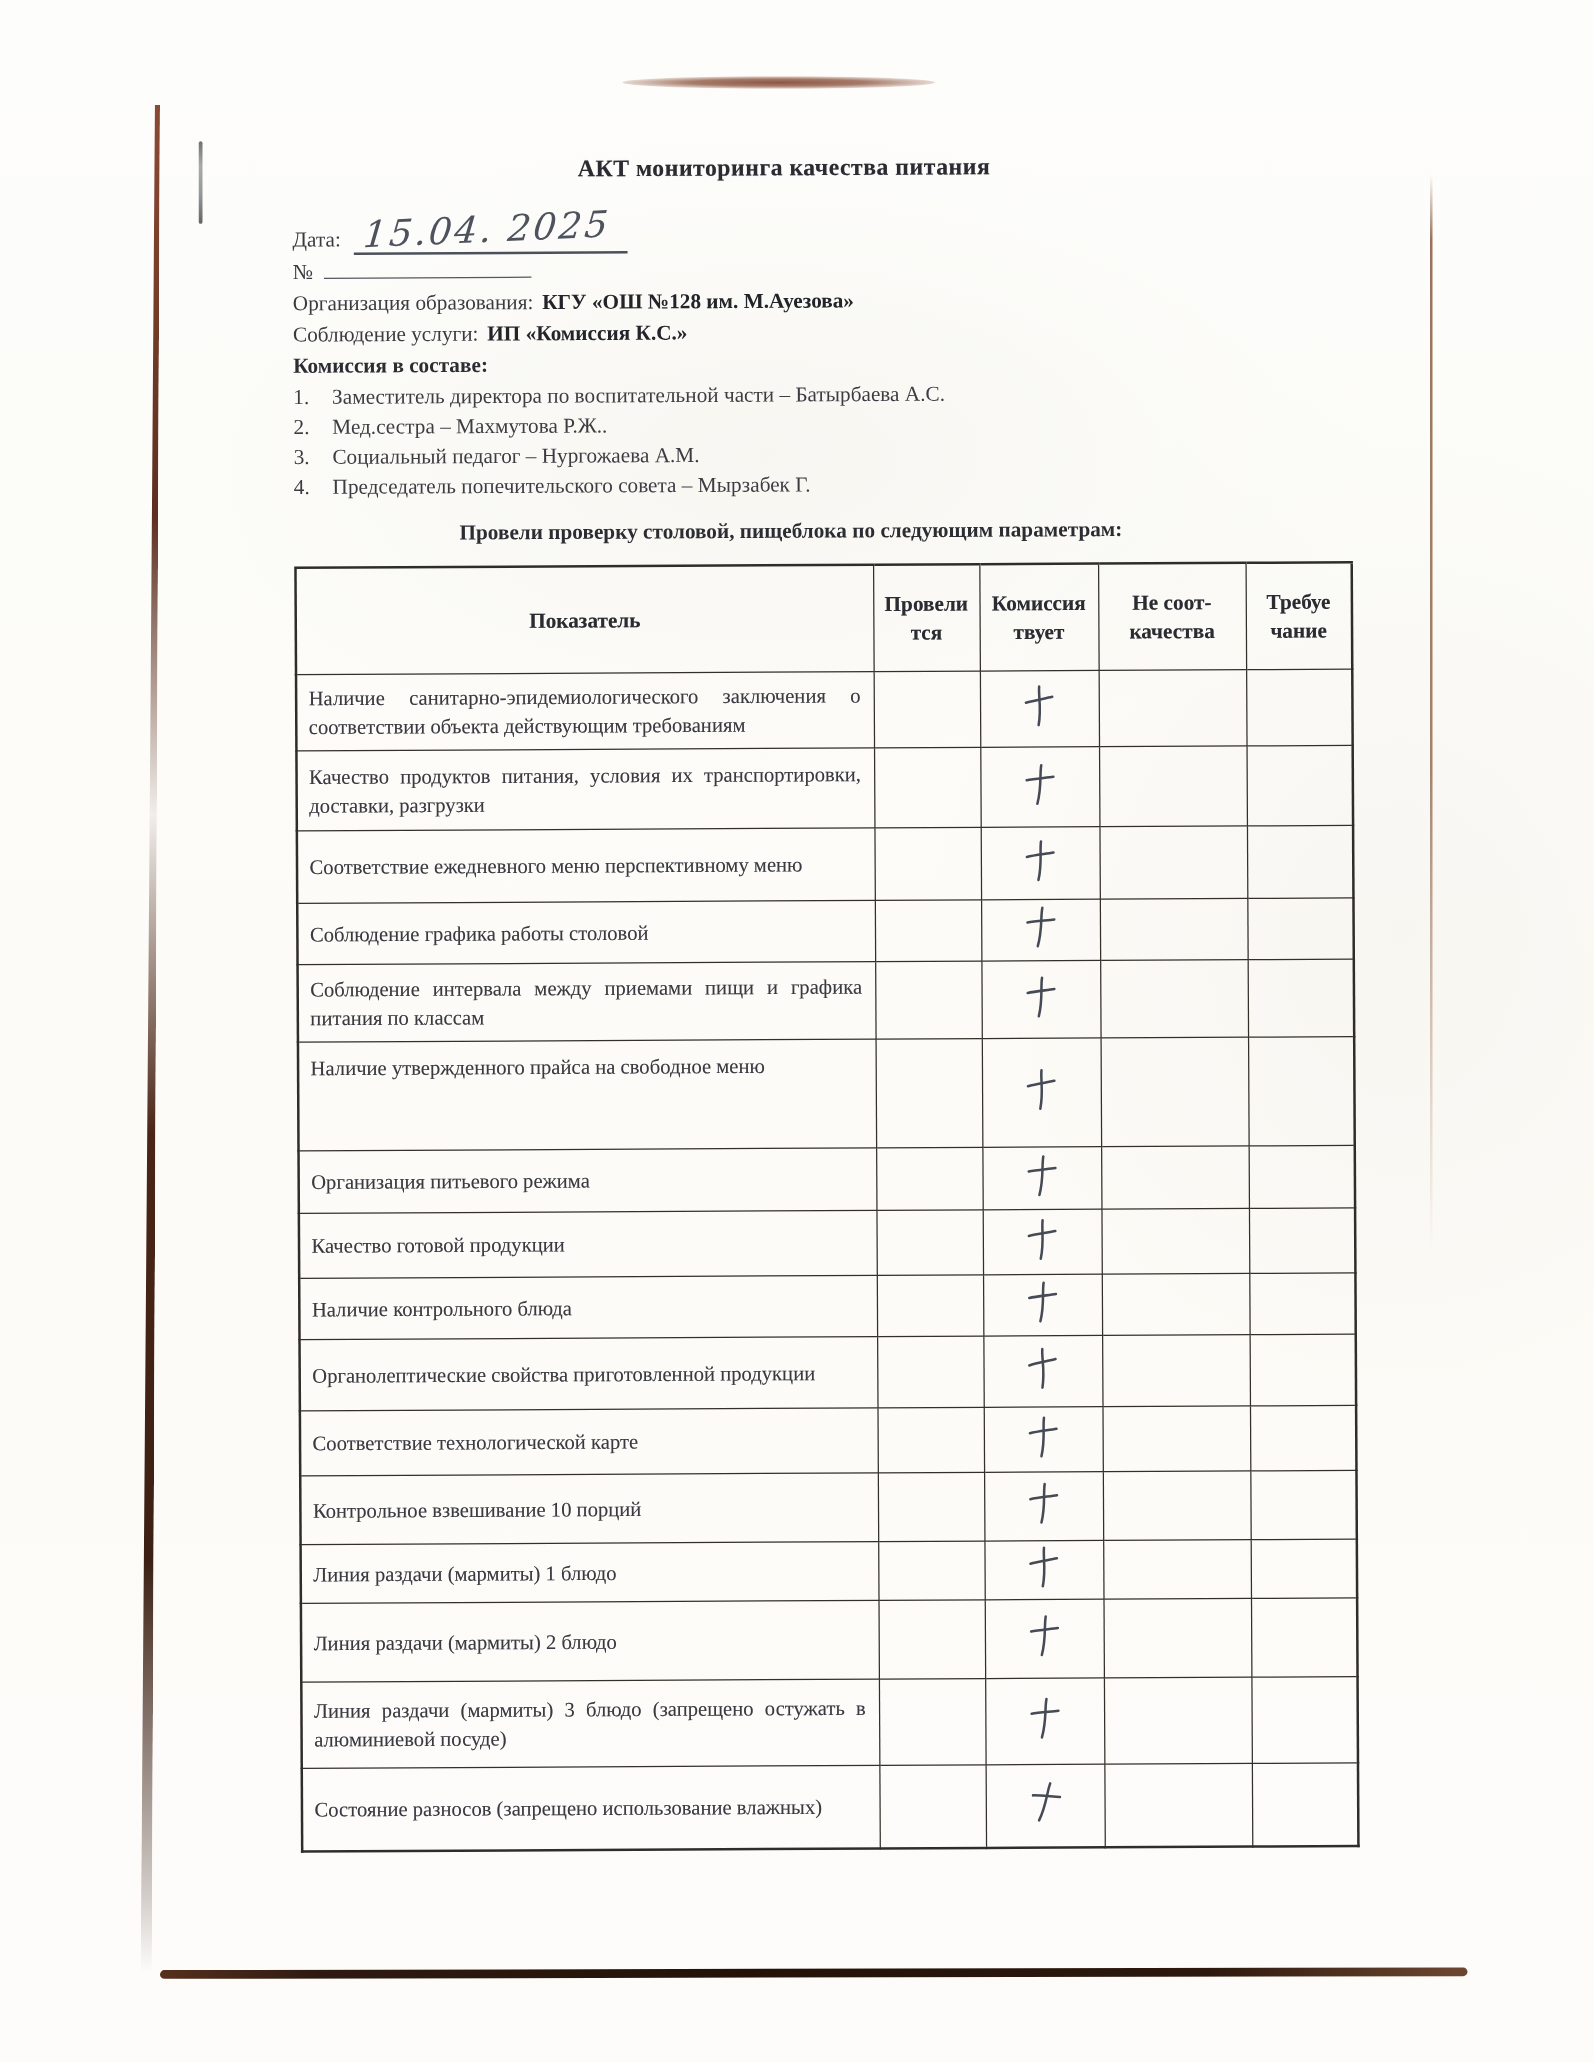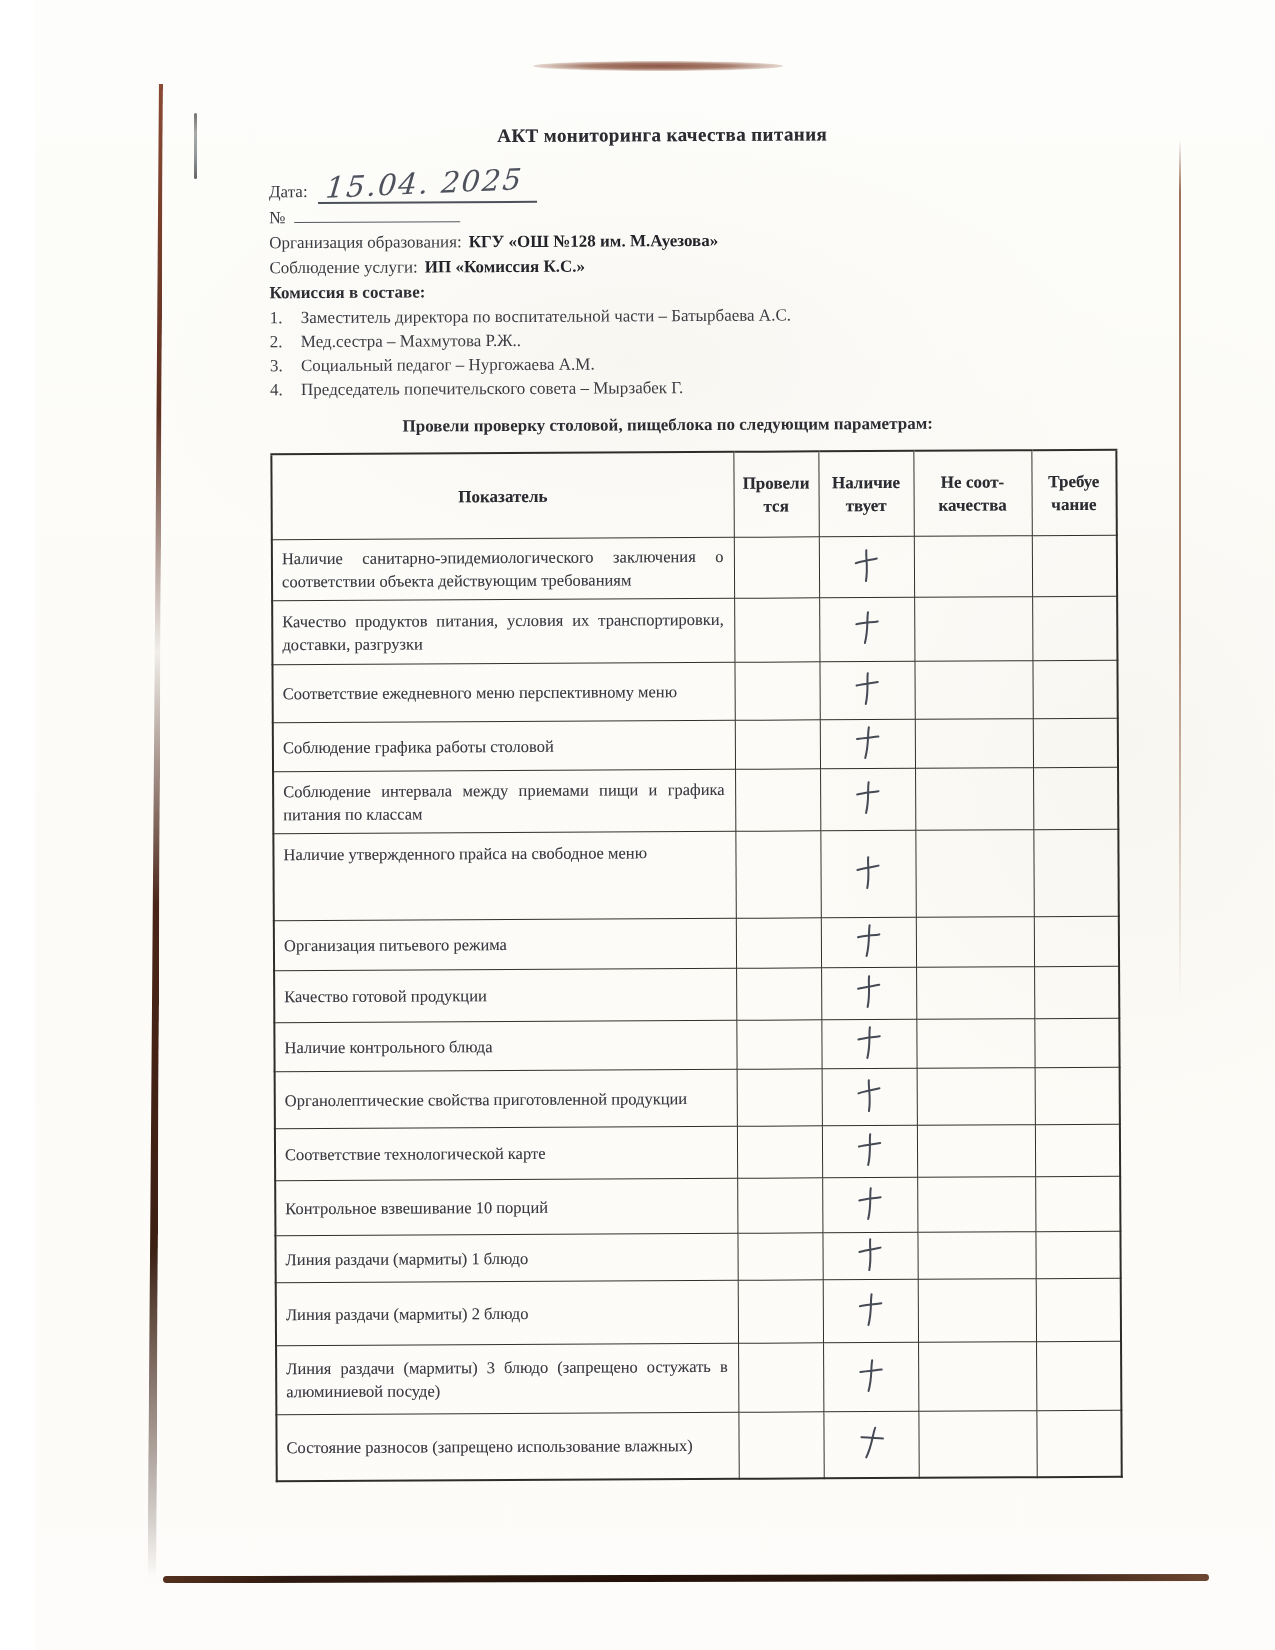--- a/index.html
+++ b/index.html
@@ -6,21 +6,20 @@
   body{
     width:1275px;height:1650px;overflow:hidden;background:#ffffff;
     font-family:"Liberation Serif","DejaVu Serif",serif;color:#35363c;
     position:relative;
   }
   .scene{position:absolute;inset:0;
     background:
       radial-gradient(ellipse 700px 360px at 48% 22%, rgba(238,233,224,0.30), transparent 70%),
       radial-gradient(ellipse 500px 600px at 88% 45%, rgba(235,229,220,0.22), transparent 75%),
       linear-gradient(180deg,#fdfdfb 0%,#fcfbf7 55%,#fdfcfa 100%);
-    margin-left: 35px;
   }
   
   .top-streak{position:absolute;left:498px;top:61px;width:250px;height:10px;border-radius:50%;
     background:radial-gradient(ellipse at 50% 50%, #8d5646 0%, #a67b6a 40%, rgba(196,162,148,0.35) 72%, rgba(196,162,148,0) 100%);
   }
   .left-edge{position:absolute;left:119px;top:84px;width:9px;height:1494px;
     background:linear-gradient(to bottom,#8a4a33 0%,#5d2f20 22%,#47241710 38%,#4a2517 55%,#3c2014 78%,rgba(90,70,60,0.25) 96%,transparent 100%);
     clip-path:polygon(55% 0, 100% 0, 100% 100%, 0 100%, 35% 40%);
     transform:rotate(0.25deg);transform-origin:top left;
   }
@@ -123,21 +122,21 @@
           <col style="width:85px">
           <col style="width:95px">
           <col style="width:118px">
           <col style="width:85px">
       </colgroup>
       <thead>
         <tr>
           <th>Показатель</th>
           <th>Провели
 тся</th>
-          <th>Наличие
+          <th>Комиссия
 твует</th>
           <th>Не соот-
 качества</th>
           <th>Требуе
 чание</th>
         </tr>
       </thead>
       <tbody id="tbody">
           <tr style="height: 61px;">
             <td class="ind">Наличие санитарно-эпидемиологического заключения о соответствии объекта действующим требованиям</td>

